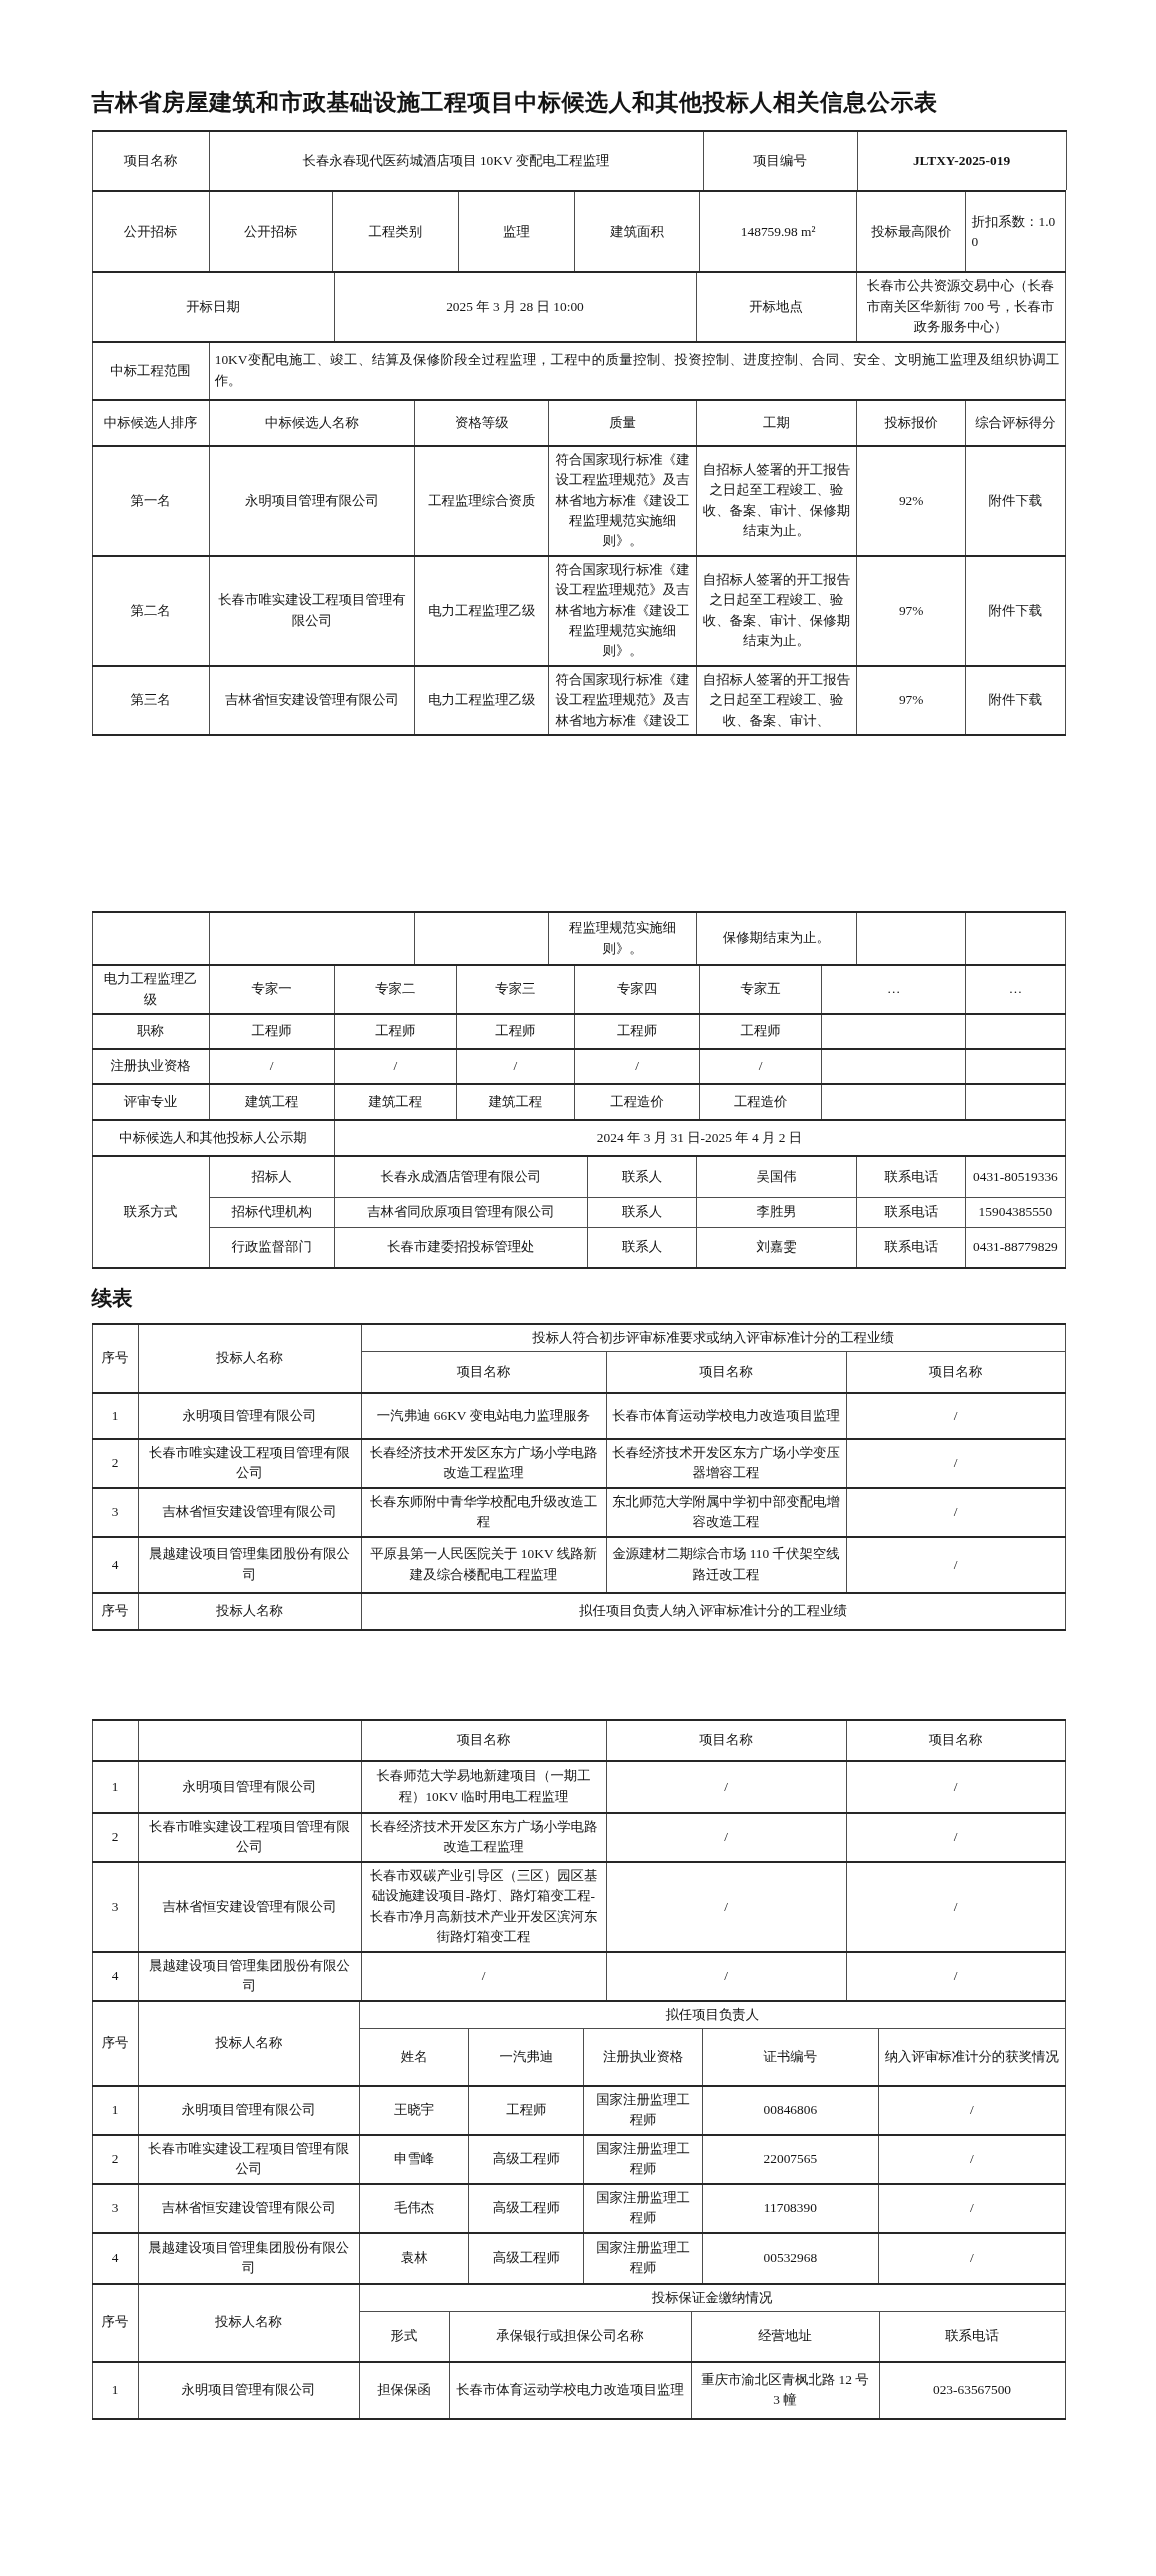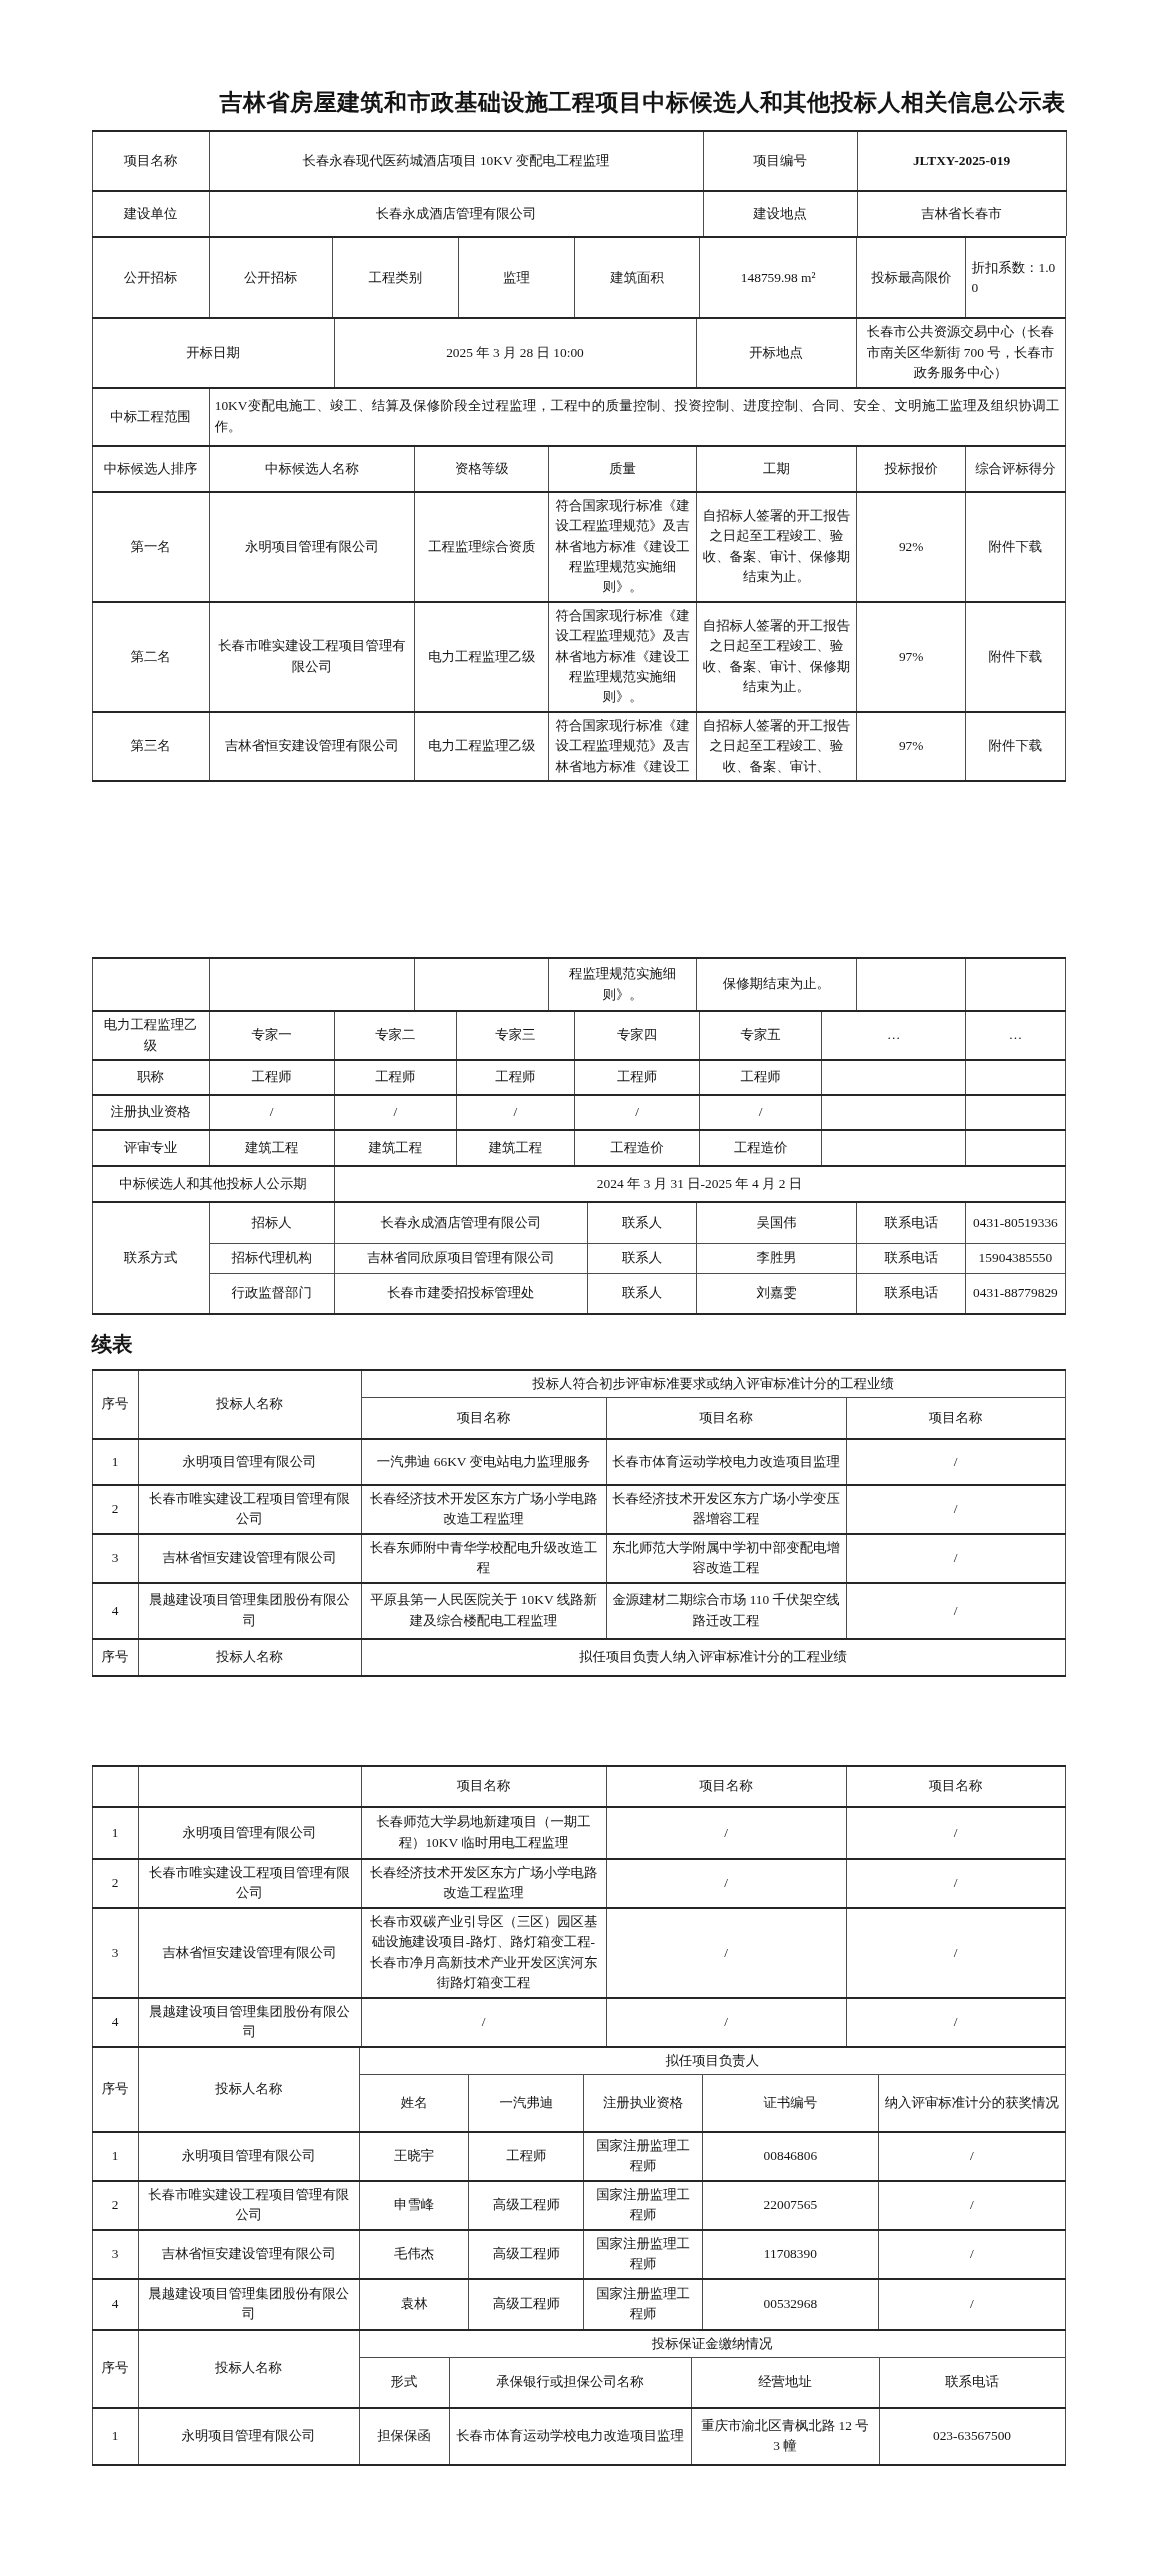--- a/index.html
+++ b/index.html
@@ -1,18 +1,18 @@
 <!DOCTYPE html>
 <html style="font-size:8.2px"><head>
 <meta charset="utf-8">
 <style>
   html,body { margin:0; padding:0; background:#ffffff; }
   body { width:1157px; min-height:4088px; font-family:"Liberation Serif","DejaVu Serif",serif; color:#141414; }
   .doc { width:974px; margin:0 auto; }
-  .title { font-size:23px; font-weight:bold; text-align:right; margin:87px 0 0 0; letter-spacing:0.5px;font-family:Liberation Serif, serif; }
+  .title { font-size:23px; font-weight:bold; text-align:left; margin:87px 0 0 0; letter-spacing:0.5px;font-family:Liberation Serif, serif; }
   table.band { width:100%; border-collapse:collapse; table-layout:fixed; border-top:2.6px solid #262626; }
   table.first { margin-top:12.4px; }
   table.cap { border-bottom:2.6px solid #262626; }
   .band td { border-left:1px solid #4d4d4d; border-right:1px solid #4d4d4d; text-align:center; vertical-align:middle; font-size:13.4px; line-height:1.52; padding:3.1px 5.2px; word-break:break-all; }
   .band tr:not(:first-child) td { border-top:2.1px solid #262626; }
   .band tr.thin td { border-top-width:1px; border-top-color:#4d4d4d; }
   td.b { font-weight:bold; }
   td.left { text-align:left; }
   td.just { text-align:justify; text-justify:inter-ideograph; }
   .gap340 { height:175px; } .gap170 { height:88px; } .gap285 { height:147px; }
@@ -35,36 +35,20 @@
     <tbody>
         <tr style="height:59px">
       <td>项目名称</td>
       <td>长春永春现代医药城酒店项目 10KV 变配电工程监理</td>
       <td>项目编号</td>
       <td class="b">JLTXY-2025-019</td>
     </tr>
   </tbody>
     </table>
 
-  <table class="band">
-    <colgroup>
-        <col style="width:117px">
-        <col style="width:494px">
-        <col style="width:154px">
-        <col style="width:209px">
-      </colgroup>
-    <tbody>
-        <tr style="height:45px">
-      <td>建设单位</td>
-      <td>长春永成酒店管理有限公司</td>
-      <td>建设地点</td>
-      <td>吉林省长春市</td>
-    </tr>
-  </tbody>
-    </table>
 
   <table class="band">
     <colgroup>
         <col style="width:117px">
         <col style="width:123px">
         <col style="width:126px">
         <col style="width:116px">
         <col style="width:125px">
         <col style="width:157px">
         <col style="width:109px">

